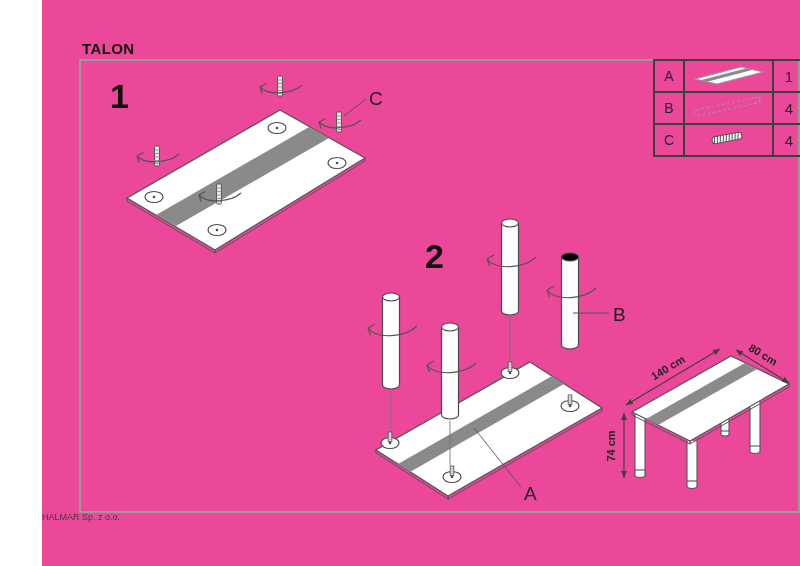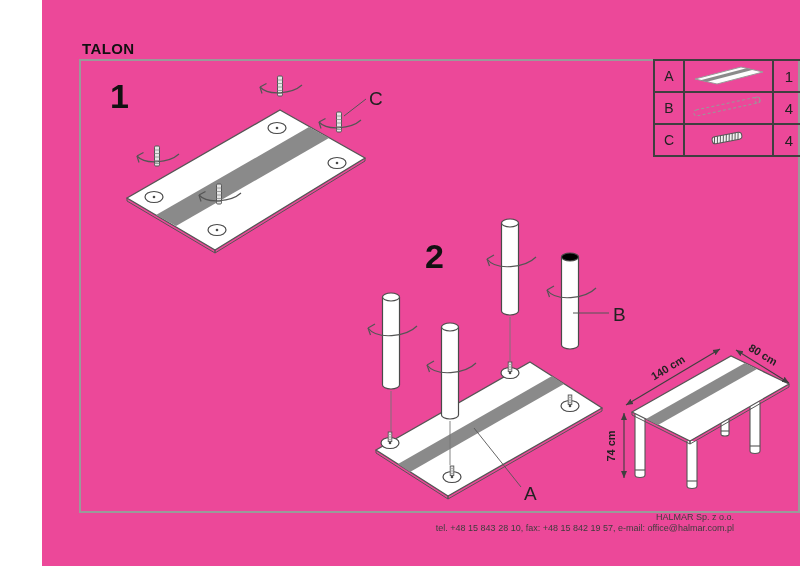--- a/index.html
+++ b/index.html
@@ -15,21 +15,21 @@
               border-collapse:collapse;table-layout:fixed;}
   table.parts td{border:2px solid #3f3f3f;text-align:center;vertical-align:middle;padding:0;}
   td.pl{width:28px;font-size:14px;color:#222;}
   td.pi{width:87px;}
   td.pq{width:30px;font-size:15px;color:#222;}
   
   text.num{font-family:"Liberation Sans",sans-serif;font-size:34px;font-weight:bold;fill:#111;}
   text.plabel{font-family:"Liberation Sans",sans-serif;font-size:19px;fill:#222;}
   text.dim{font-family:"Liberation Sans",sans-serif;font-size:11px;font-weight:bold;fill:#222;}
   
-  #footer{position:absolute;left:0;top:512px;width:692px;text-align:right;
+  #footer{position:absolute;left:0;top:512px;width:692px;text-align:left;
           font-size:9px;line-height:11px;color:#3d3d3d;}
 </style>
 </head>
 <body>
 
 <div id="page">
 
   <div id="title">TALON</div>
   <div id="main-border"></div>
 
@@ -170,16 +170,15 @@
           </g>
         </svg>
       </td>
       <td class="pq">4</td>
     </tr>
     </tbody>
   </table>
 
   <div id="footer">
     <div>HALMAR Sp. z o.o.</div>
-    <div>tel. +48 15 843 28 10, fax: +48 15 842 19 57, e-mail: office@halmar.com.pl</div>
   </div>
 
 </div>
 
 </body></html>

